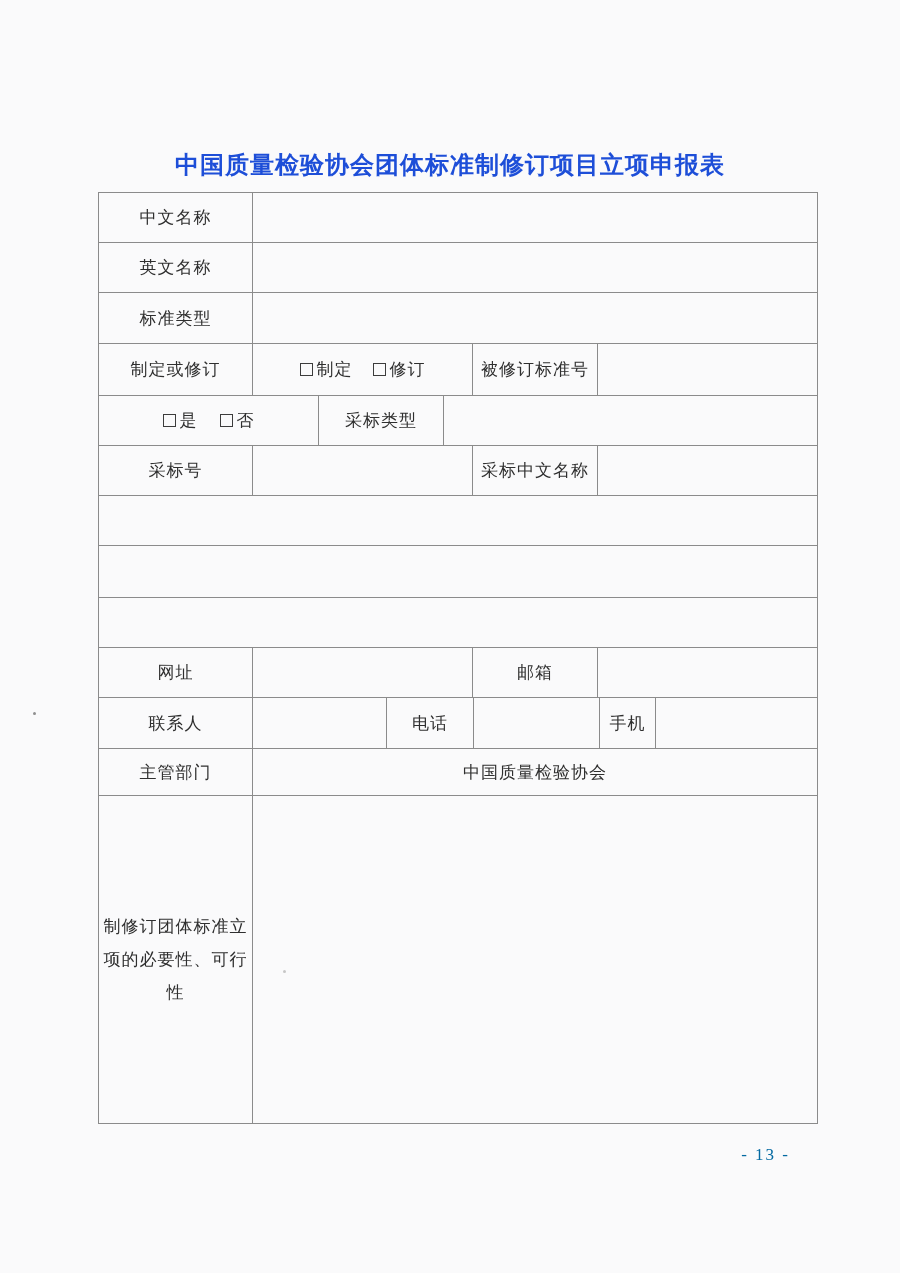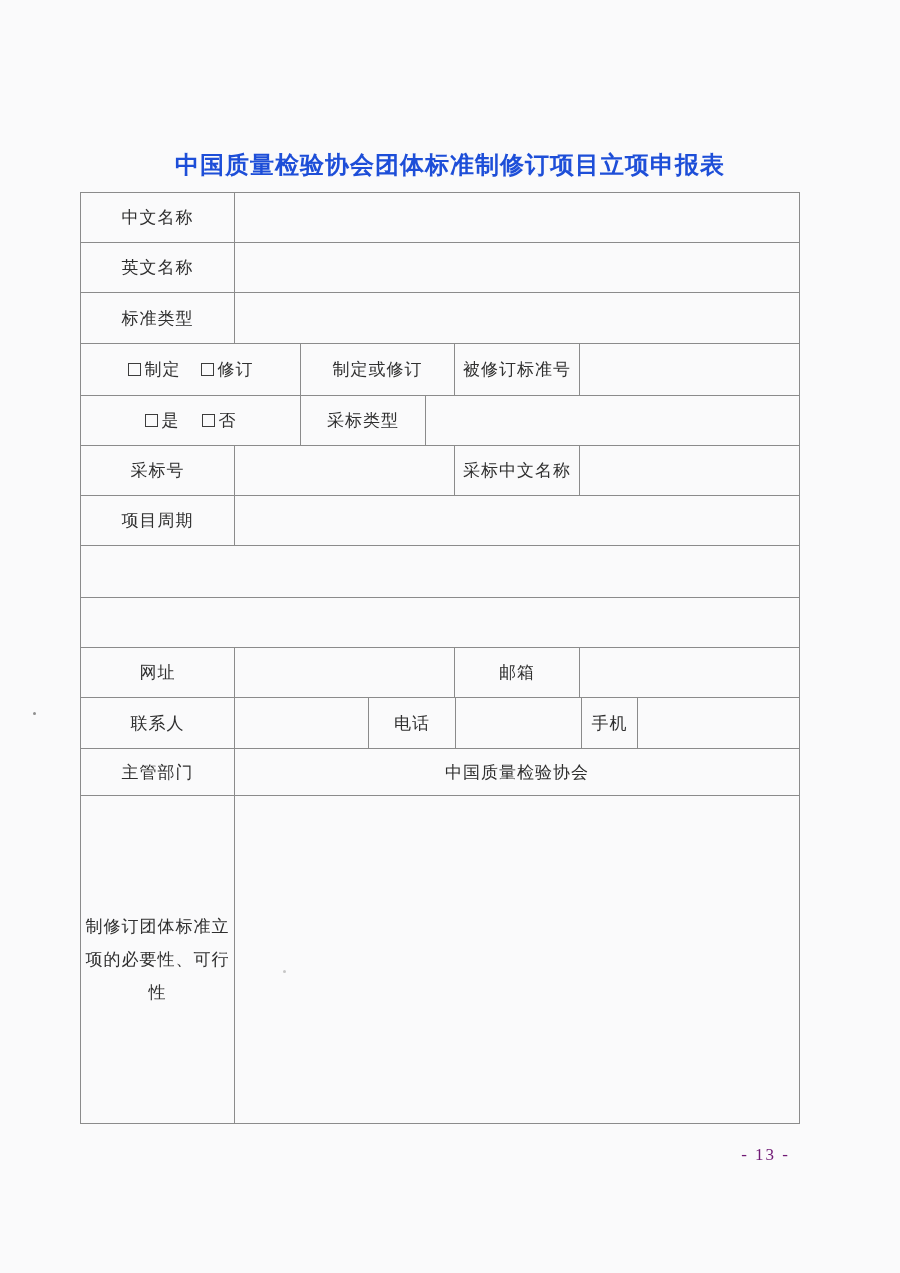--- a/index.html
+++ b/index.html
@@ -10,21 +10,21 @@
     font-family:"Liberation Serif","DejaVu Serif",serif;
     color:#2f2f2f;
   }
   .title {
     position:absolute; top:149px; left:0; width:100%;
     text-align:center;
     font-family:"Liberation Sans","DejaVu Sans",sans-serif;
     font-weight:700; font-size:24px; letter-spacing:1px; color:#1d4ed8;
   }
   .tbl {
-    position:absolute; left:80px; top:192px; width:720px;
+    position:absolute; left:98px; top:192px; width:720px;
     border:1px solid #8b8b8b;
     background:transparent;
   }
   .row { display:flex; border-bottom:1px solid #8b8b8b; }
   .row:last-child { border-bottom:none; }
   .cell {
     border-right:1px solid #8b8b8b;
     display:flex; align-items:center; justify-content:center;
     font-size:17px; letter-spacing:1px;
     overflow:hidden; text-align:center;
@@ -43,21 +43,21 @@
   .opts-wide { gap:22px; }
   .opt { display:inline-flex; align-items:center; white-space:nowrap; }
   .chk {
     width:13px; height:13px; flex:none;
     border:1px solid #3c3c3c; margin-right:4px;
     background:transparent;
   }
   .mlines { line-height:33px; }
   .pagenum {
     position:absolute; top:1145px; right:110px;
-    font-size:17px; letter-spacing:2px; color:#701a75;
+    font-size:17px; letter-spacing:2px; color:#0369a1;
   }
   .speck { position:absolute; border-radius:50%; }
   .speck1 { left:33px;  top:712px; width:3px; height:3px; background:#8f8f8f; }
   .speck2 { left:283px; top:970px; width:3px; height:3px; background:#c6c6c6; }
 </style>
 </head>
 <body>
 
 <div class="title">中国质量检验协会团体标准制修订项目立项申报表</div>
 
@@ -72,31 +72,31 @@
     <div class="cell c1 label">英文名称</div>
     <div class="cell rest"></div>
   </div>
 
   <div class="row" style="height:51px">
     <div class="cell c1 label">标准类型</div>
     <div class="cell rest"></div>
   </div>
 
   <div class="row" style="height:52px">
+    <div class="cell c1 label">制定或修订</div>
     <div class="cell c2 opts">
       <span class="opt">
         <span class="chk"></span>
         <span>制定</span>
       </span>
       <span class="opt">
         <span class="chk"></span>
         <span>修订</span>
       </span>
     </div>
-    <div class="cell c1 label">制定或修订</div>
     <div class="cell c3 label">被修订标准号</div>
     <div class="cell rest"></div>
   </div>
 
   <div class="row" style="height:50px">
     <div class="cell c2 opts opts-wide">
       <span class="opt">
         <span class="chk"></span>
         <span>是</span>
       </span>
@@ -110,21 +110,20 @@
   </div>
 
   <div class="row" style="height:50px">
     <div class="cell c1 label">采标号</div>
     <div class="cell c2"></div>
     <div class="cell c3 label">采标中文名称</div>
     <div class="cell rest"></div>
   </div>
 
   <div class="row" style="height:50px">
-    <div class="cell c1 label">项目周期</div>
     <div class="cell rest"></div>
   </div>
 
   <div class="row" style="height:52px">
     <div class="cell rest"></div>
   </div>
 
   <div class="row" style="height:50px">
     <div class="cell rest"></div>
   </div>

